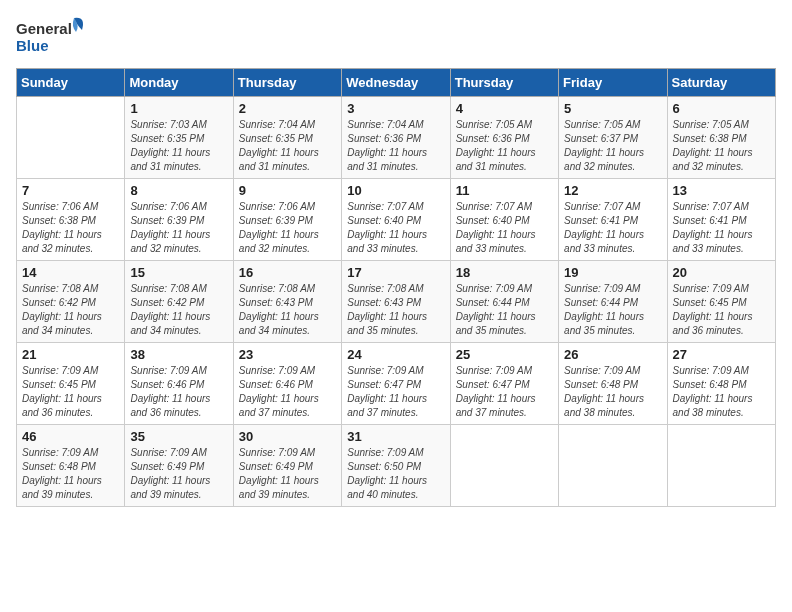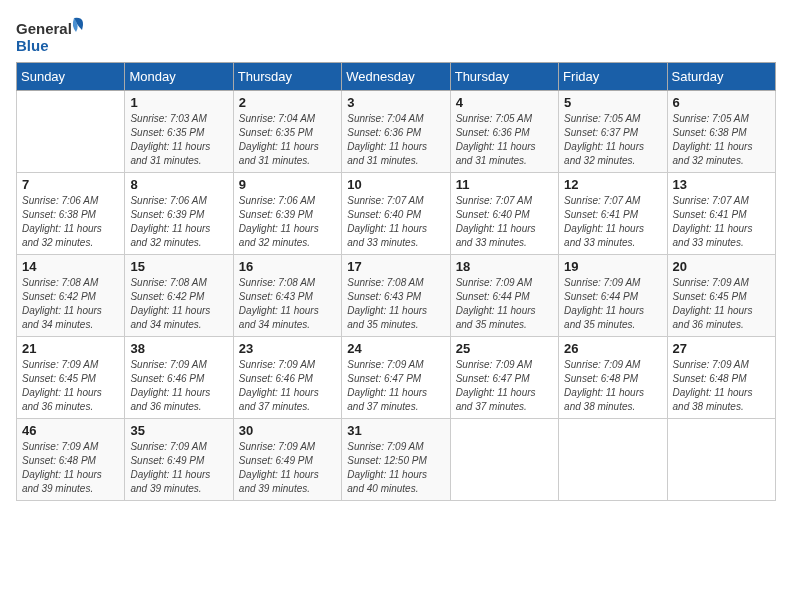--- a/index.html
+++ b/index.html
@@ -7,21 +7,21 @@
       font-family: Arial, sans-serif;
       background: #fff;
       width: 792px;
       min-height: 612px;
       padding: 16px;
     }
     .header {
       display: flex;
       justify-content: space-between;
       align-items: flex-end;
-      margin-bottom: 4px;
+      margin-bottom: 10px;
     }
     .logo {
       display: flex;
       align-items: center;
       gap: 4px;
     }
     .title-block {
       text-align: right;
     }
     .calendar-title {
@@ -35,21 +35,21 @@
     }
     table {
       width: 100%;
       border-collapse: collapse;
       table-layout: fixed;
     }
     thead tr th {
       background-color: #1a5fa8;
       color: #fff;
       font-size: 13px;
-      font-weight: normal;
+      font-weight: bold;
       padding: 6px 4px;
       text-align: left;
       border: 1px solid #aaa;
     }
     tbody tr td {
       border: 1px solid #ccc;
       vertical-align: top;
       padding: 4px 5px;
       font-size: 10.5px;
       color: #333;
@@ -354,21 +354,21 @@
         <div class="day-info">
           <span>Sunrise: 7:09 AM</span><br>
           <span>Sunset: 6:49 PM</span><br>
           <span>Daylight: 11 hours and 39 minutes.</span>
         </div>
       </td>
         <td>
         <span class="day-number">31</span>
         <div class="day-info">
           <span>Sunrise: 7:09 AM</span><br>
-          <span>Sunset: 12:50 PM</span><br>
+          <span>Sunset: 6:50 PM</span><br>
           <span>Daylight: 11 hours and 40 minutes.</span>
         </div>
       </td>
         <td class="empty-cell"></td>
         <td class="empty-cell"></td>
         <td class="empty-cell"></td>
       </tr>
     </tbody>
 </table>
 

